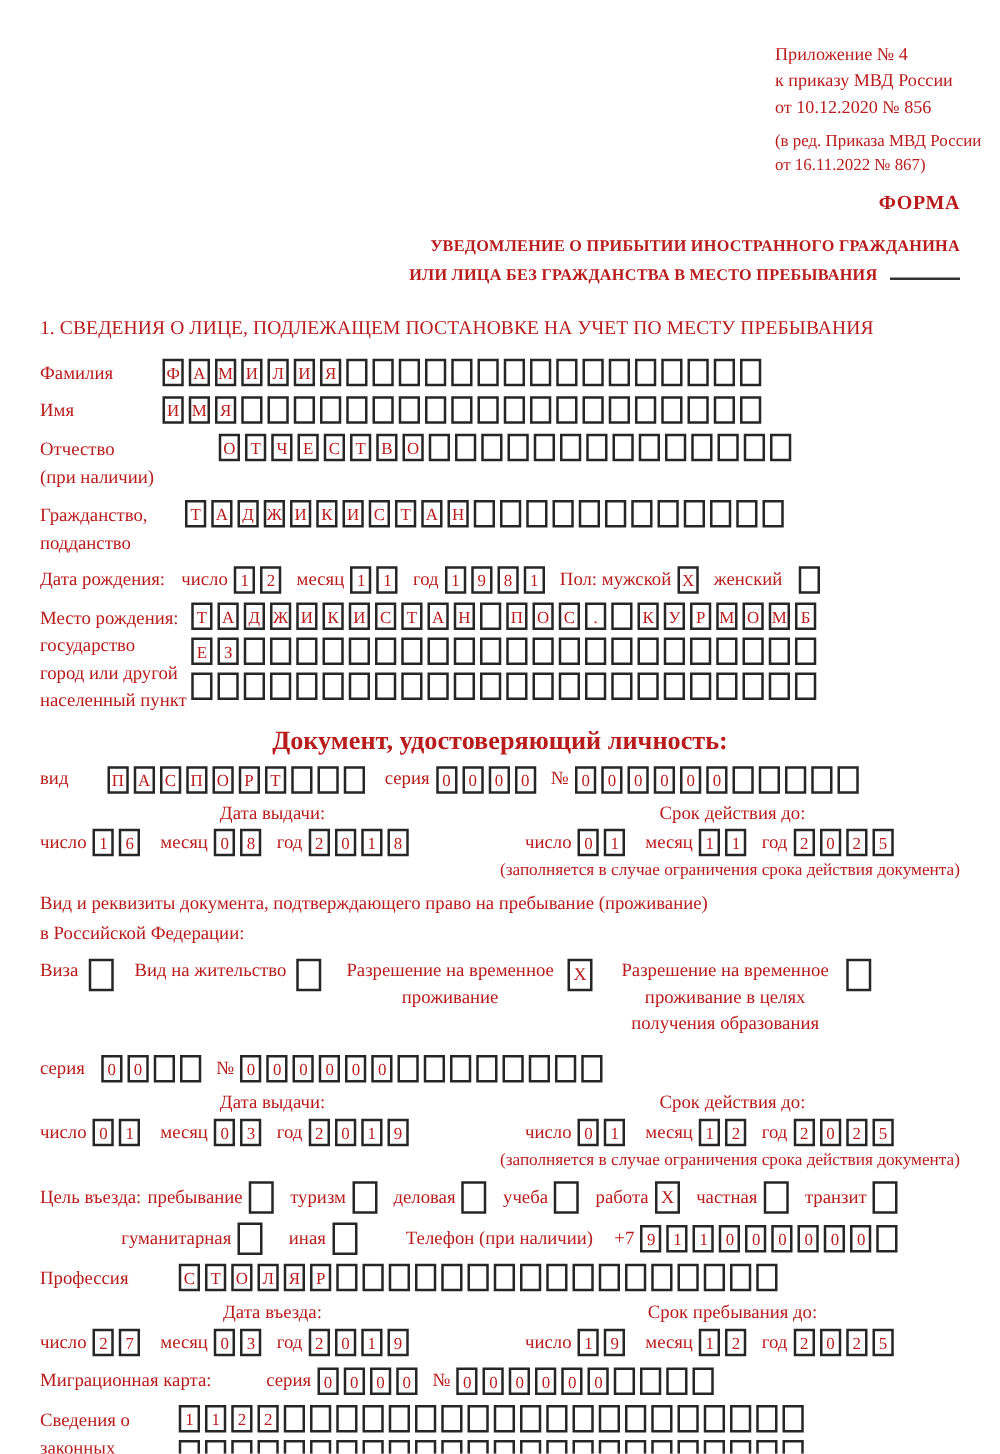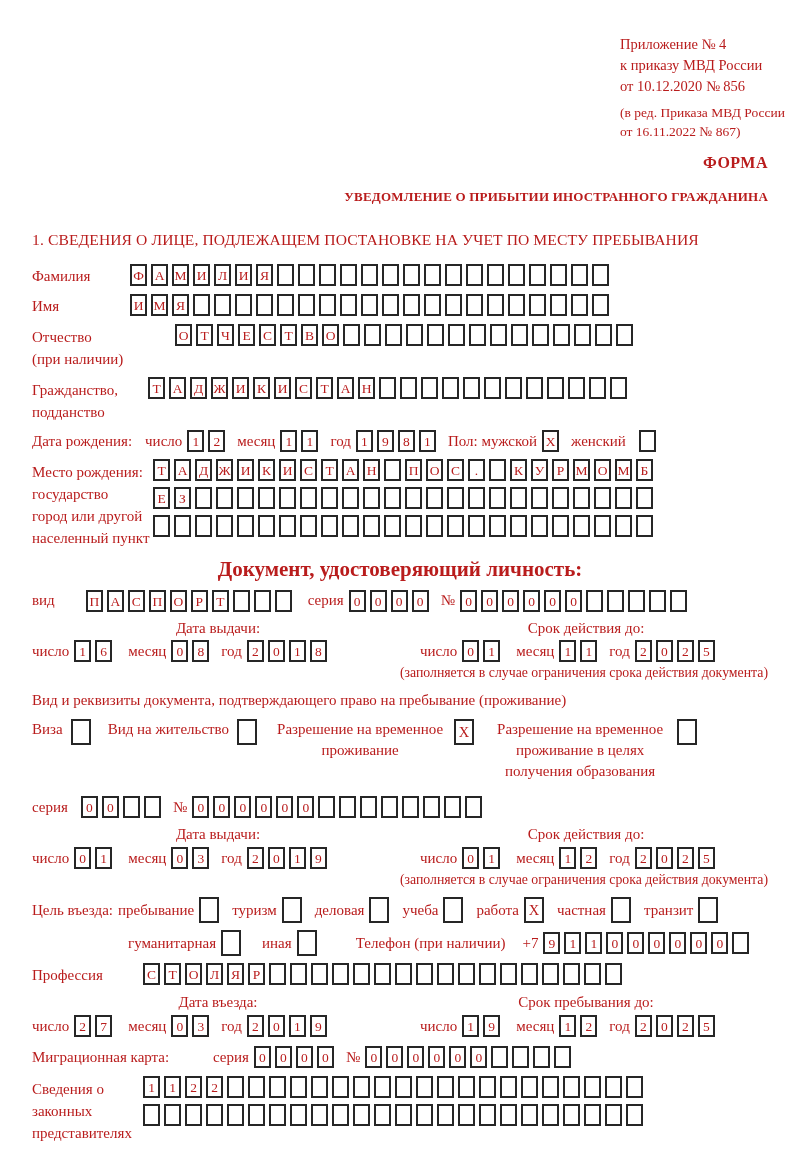--- a/index.html
+++ b/index.html
@@ -70,20 +70,23 @@
     <div class="line">к приказу МВД России</div>
     <div class="line">от 10.12.2020 № 856</div>
     <div class="line amend amend-first">(в ред. Приказа МВД России</div>
     <div class="line amend">от 16.11.2022 № 867)</div>
   </div>
 
   <div class="forma">ФОРМА</div>
 
   <div class="title">
     <div>УВЕДОМЛЕНИЕ О ПРИБЫТИИ ИНОСТРАННОГО ГРАЖДАНИНА</div>
+    <div>
+      <span>ИЛИ ЛИЦА БЕЗ ГРАЖДАНСТВА В МЕСТО ПРЕБЫВАНИЯ</span><span class="blank-line"></span>
+    </div>
   </div>
 
   <div class="sec-head">1. СВЕДЕНИЯ О ЛИЦЕ, ПОДЛЕЖАЩЕМ ПОСТАНОВКЕ НА УЧЕТ ПО МЕСТУ ПРЕБЫВАНИЯ</div>
 
   <div class="frow">
     <div class="lbl w98">Фамилия</div>
     <div class="cells">
         <span class="cell">Ф</span>
         <span class="cell">А</span>
         <span class="cell">М</span>
@@ -397,20 +400,21 @@
             <span class="cell">0</span>
             <span class="cell">2</span>
             <span class="cell">5</span>
           </span>
       </div>
     </div>
   </div>
   <div class="note">(заполняется в случае ограничения срока действия документа)</div>
 
   <div>Вид и реквизиты документа, подтверждающего право на пребывание (проживание)</div>
+  <div style="margin-top:6px">в Российской Федерации:</div>
 
   <div class="permit-row">
     <div class="permit-opt">
       <span class="permit-lbl">Виза</span>
       <span class="cell cbx"></span>
     </div>
     <div class="permit-opt">
       <span class="permit-lbl" style="white-space:nowrap">Вид на жительство</span>
       <span class="cell cbx"></span>
     </div>
@@ -524,21 +528,21 @@
     <span class="opt">
       <span class="opt-lbl">частная</span>
       <span class="cell cbx"></span>
     </span>
     <span class="opt">
       <span class="opt-lbl">транзит</span>
       <span class="cell cbx"></span>
     </span>
   </div>
 
-  <div class="inline-row" style="margin-left:96px">
+  <div class="inline-row" style="margin-left:65px">
     <span class="opt">
       <span class="opt-lbl">гуманитарная</span>
       <span class="cell cbx"></span>
     </span>
     <span class="opt gap8">
       <span class="opt-lbl">иная</span>
       <span class="cell cbx"></span>
     </span>
     <span class="il gap26">Телефон (при наличии)</span>
     <span class="il gap12">+7</span>

